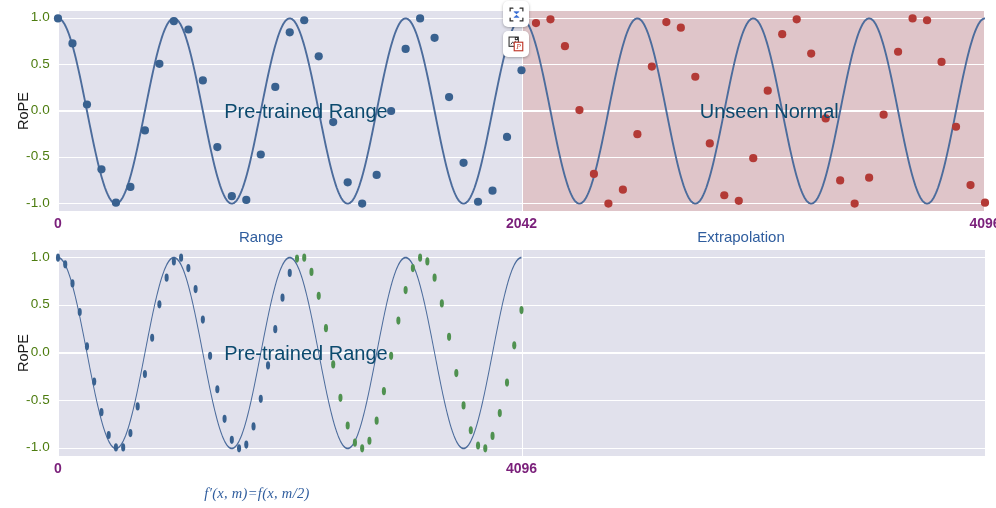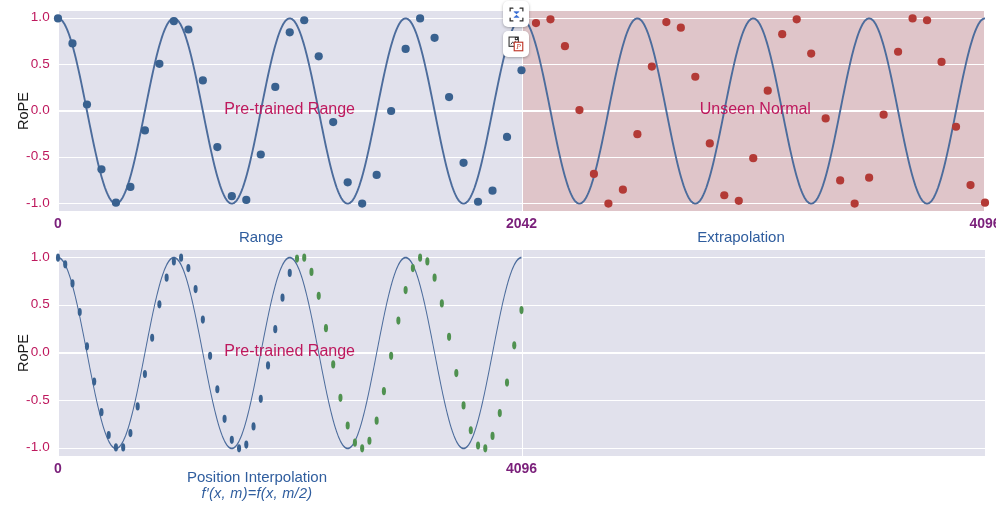--- a/index.html
+++ b/index.html
@@ -18,36 +18,36 @@
           background:#e1e1ec;}
   .shade{position:absolute;top:0;height:100%;}
 
   
   .gridh{position:absolute;left:0;width:100%;height:1.4px;background:#ffffff;}
   .gridv{position:absolute;top:0;height:100%;width:1.4px;background:#ffffff;}
 
   svg.curve{position:absolute;left:0;top:0;overflow:visible;}
 
   
-  .ytick{position:absolute;font-size:13.5px;color:#be185d;text-align:right;
+  .ytick{position:absolute;font-size:13.5px;color:#4d7c0f;text-align:right;
          white-space:nowrap;letter-spacing:.2px;}
   .xtick{position:absolute;font-size:14px;font-weight:bold;color:#7a1f7a;
          white-space:nowrap;}
   .ylabel{position:absolute;font-size:14.5px;color:#1a1a1a;
           transform-origin:50% 50%;white-space:nowrap;}
 
   
-  .region-text{position:absolute;font-size:16px;color:#be185d;
+  .region-text{position:absolute;font-size:20px;color:#0c4a6e;
                white-space:nowrap;}
 
   
   .caption{position:absolute;font-size:15px;color:#2f5d9e;
            white-space:nowrap;text-align:center;}
-  .caption .formula{display:block;font-family:Liberation Sans, sans-serif;
-           font-style:italic;font-size:14.5px;color:#2f5d9e;margin-top:0;
+  .caption .formula{display:block;font-family:Liberation Serif, serif;
+           font-style:italic;font-size:14.5px;color:#2f5d9e;margin-top:17px;
            letter-spacing:.3px;}
   .xaxis-title{position:absolute;font-size:12.5px;color:#1a1a1a;
            white-space:nowrap;text-align:center;}
 
   
   .tool-btn{position:absolute;width:26px;height:26px;background:#ffffff;
             border-radius:5px;box-shadow:0 1px 3px rgba(0,0,0,.30);
             display:flex;align-items:center;justify-content:center;
             cursor:pointer;}
 </style>
@@ -255,21 +255,20 @@
       <div class="ytick" style="left: 8px; width: 42px; top: 344px;">0.0</div>
       <div class="ytick" style="left: 8px; width: 42px; top: 391.685px;">-0.5</div>
       <div class="ytick" style="left: 8px; width: 42px; top: 439.37px;">-1.0</div>
     </div>
   <div id="xticks-bot">
       <div class="xtick" style="top: 460px; left: 54px;">0</div>
       <div class="xtick" style="top: 460px; left: 506px;">4096</div>
     </div>
 
   <div class="caption" style="left:117px;top:468px;width:280px;">
-    <span>Position Interpolation</span>
     <span class="formula">f′(x, m)=f(x, m/2)</span>
   </div>
 
 
   <div class="tool-btn" style="left:503px;top:1px;">
     <svg width="15" height="15" viewBox="0 0 16 16">
       <g fill="none" stroke="#2b2b2b" stroke-width="1.3" stroke-linecap="round">
         <path d="M1.2 4.2V1.2H4.2"></path>
           <path d="M11.8 1.2h3v3"></path>
         <path d="M14.8 11.8v3h-3"></path>

